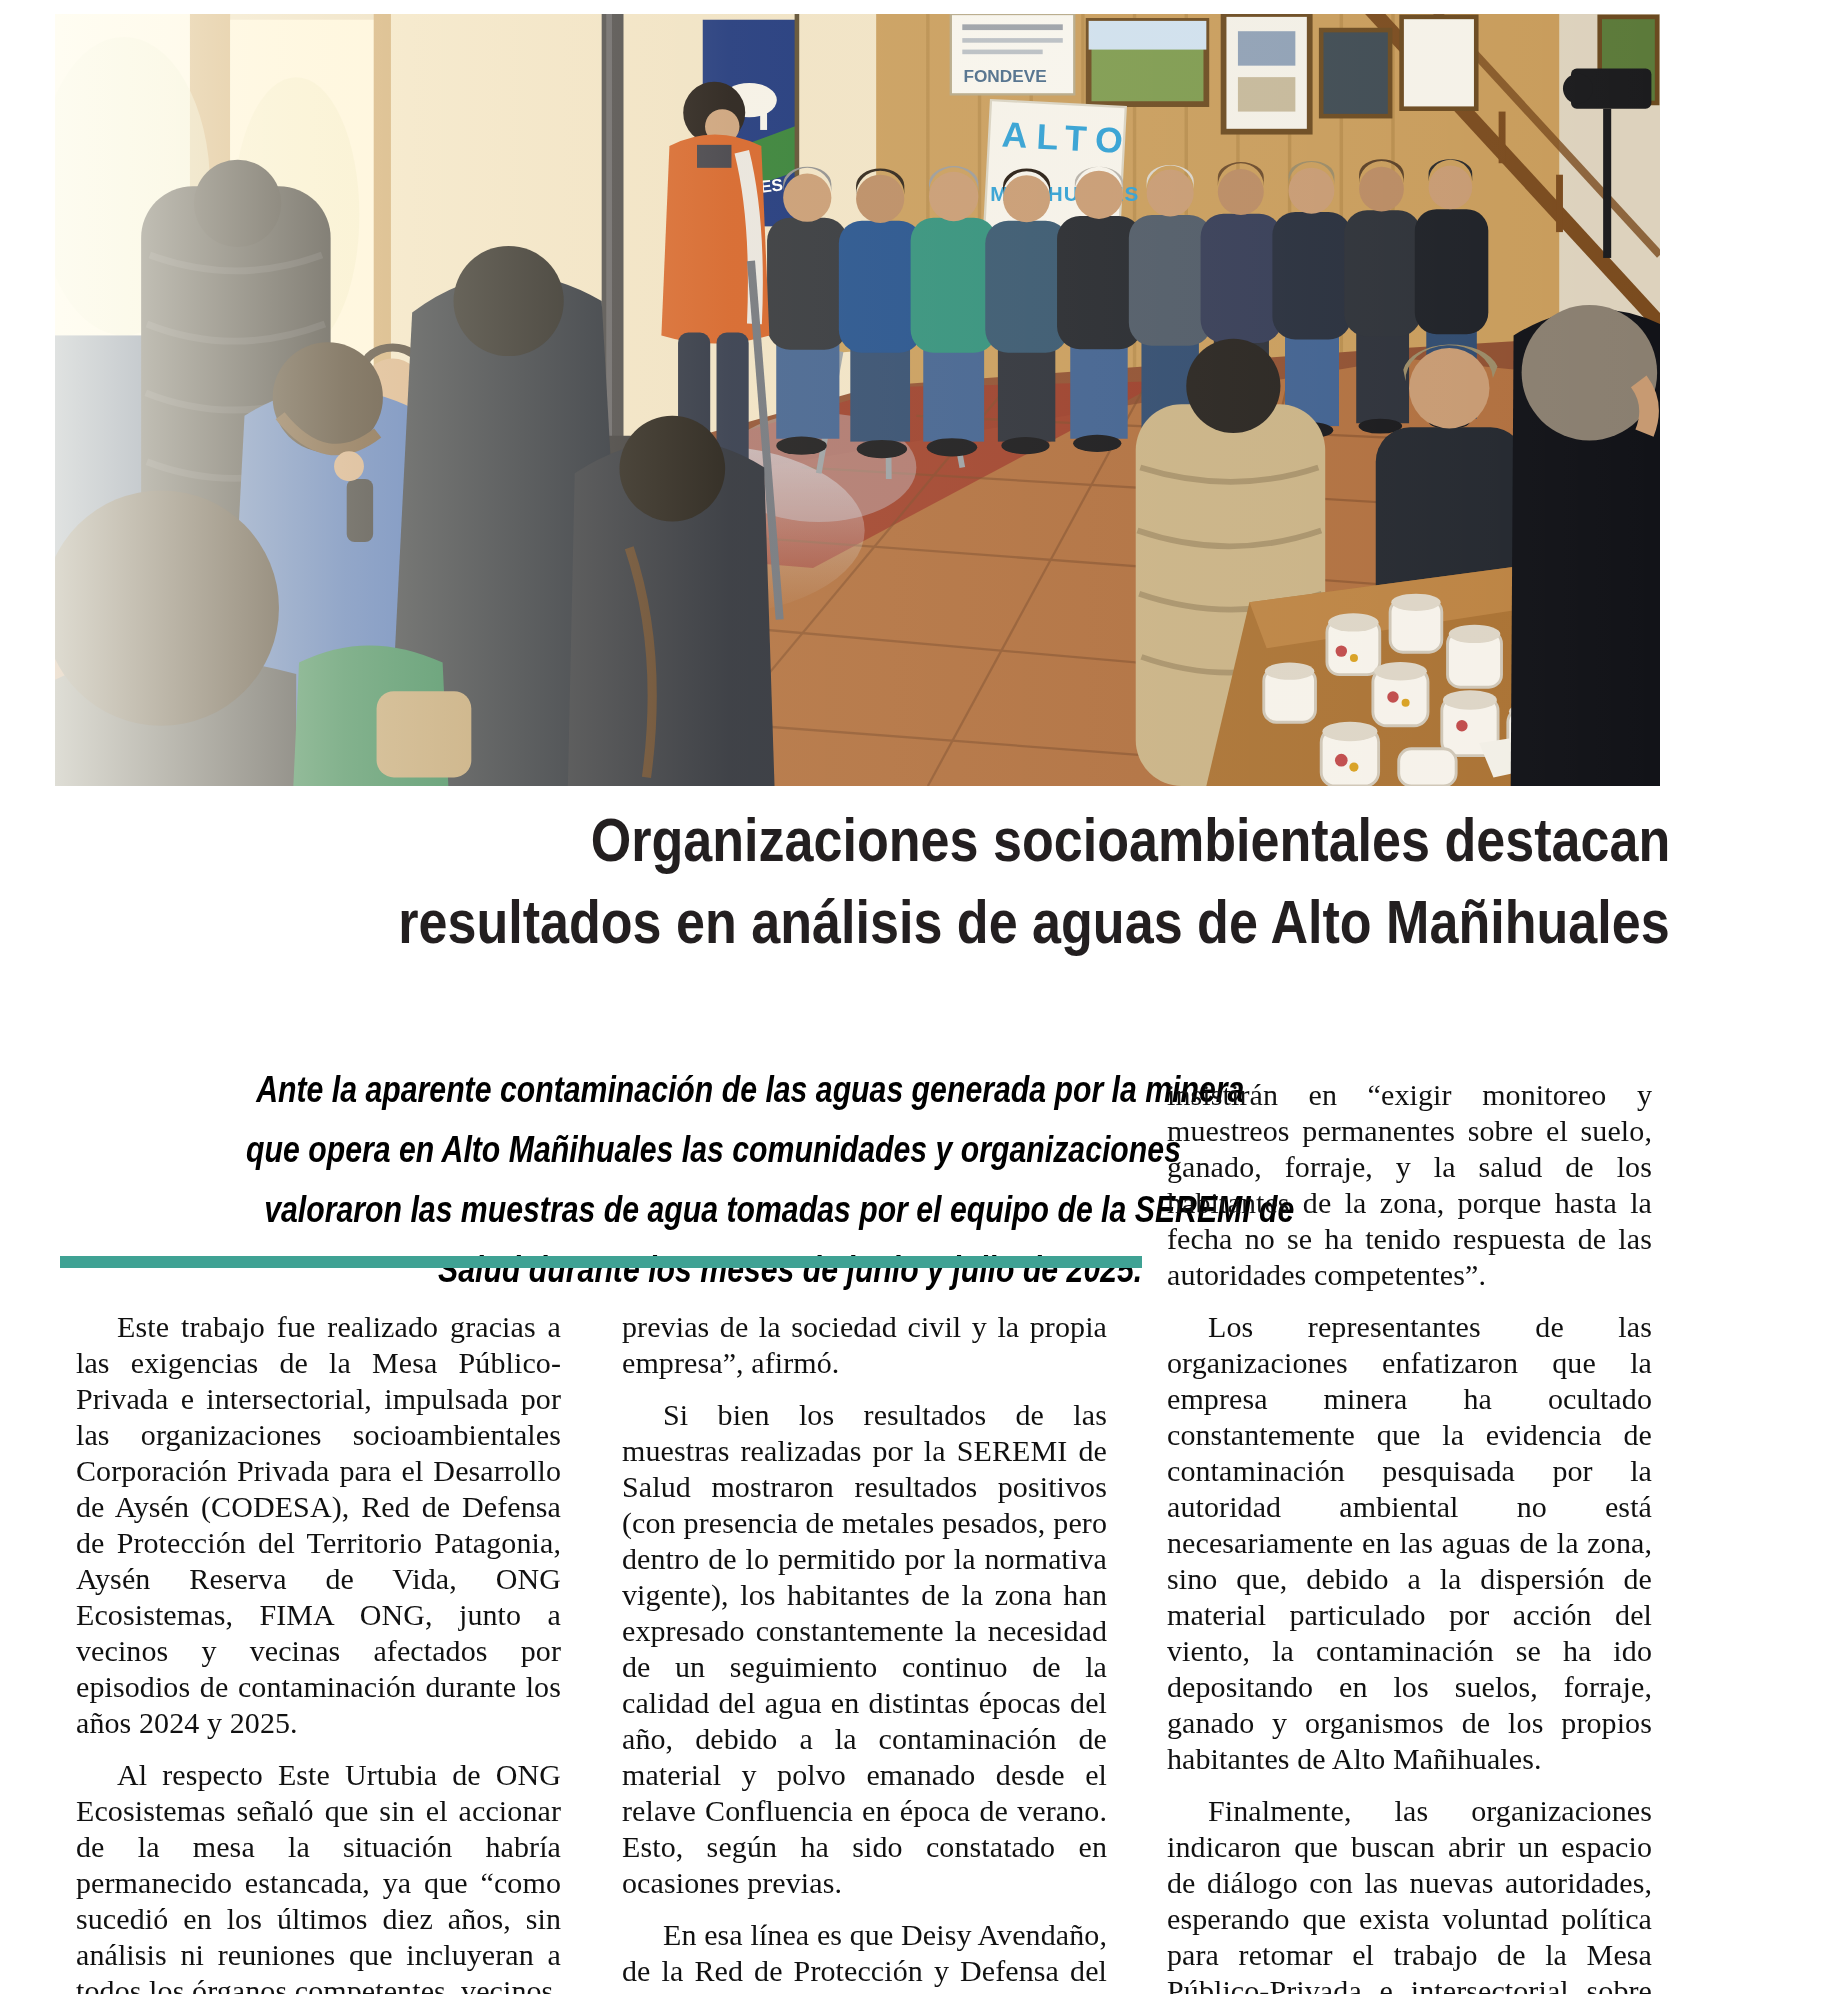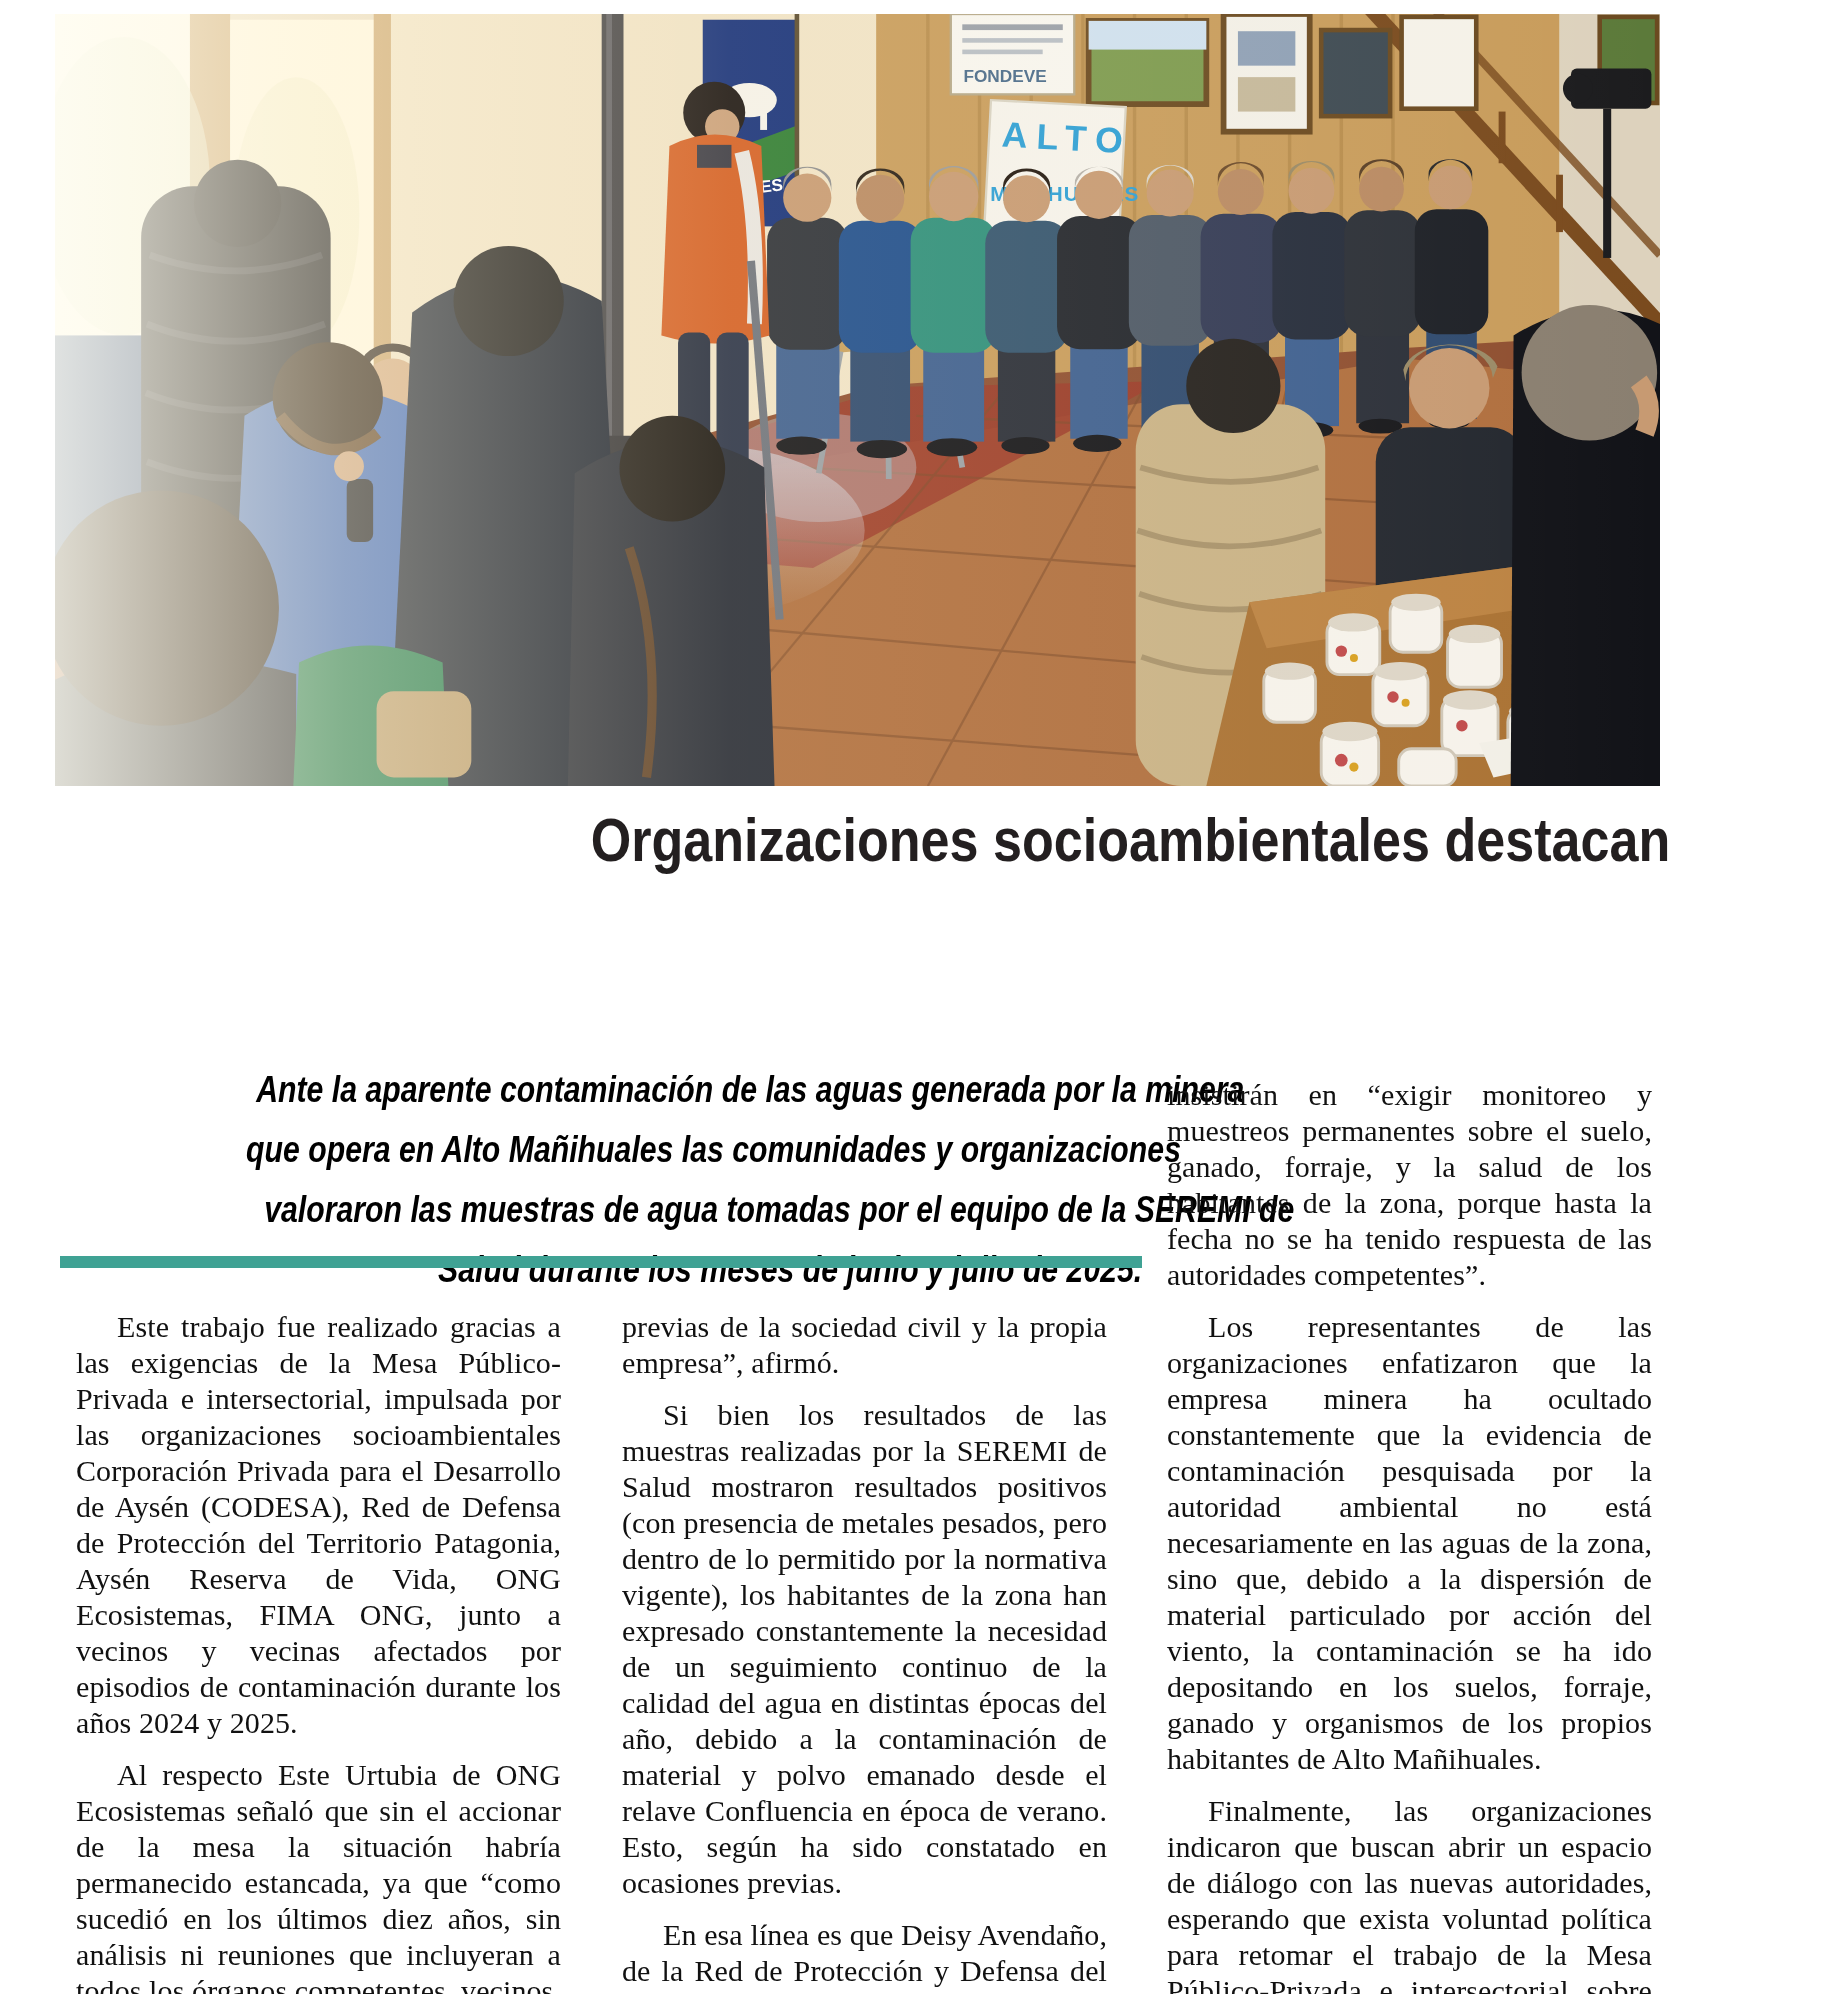--- a/index.html
+++ b/index.html
@@ -392,20 +392,21 @@
           <path d="M2758,640 q30,40 10,90" stroke="#c79a72" stroke-width="34" fill="none"></path>
         </g>
       </g>
 
       <rect x="0" y="0" width="2795" height="1345" fill="url(#glare)"></rect>
     </svg>
   </div>
 
   <div class="headline">
     <span class="ln hl-lg"><span class="squeeze">Organizaciones socioambientales destacan</span></span>
+    <span class="ln hl-lg"><span class="squeeze">resultados en análisis de aguas de Alto Mañihuales</span></span>
   </div>
 
   <div class="lede">
     <span class="ln"><span class="squeeze">Ante la aparente contaminación de las aguas generada por la minera</span></span>
     <span class="ln"><span class="squeeze">que opera en Alto Mañihuales las comunidades y organizaciones</span></span>
     <span class="ln"><span class="squeeze">valoraron las muestras de agua tomadas por el equipo de la SEREMI de</span></span>
     <span class="ln"><span class="squeeze">Salud durante los meses de junio y julio de 2025.</span></span>
   </div>
 
   <div class="divider" style="background: rgb(63, 162, 148);"></div>

